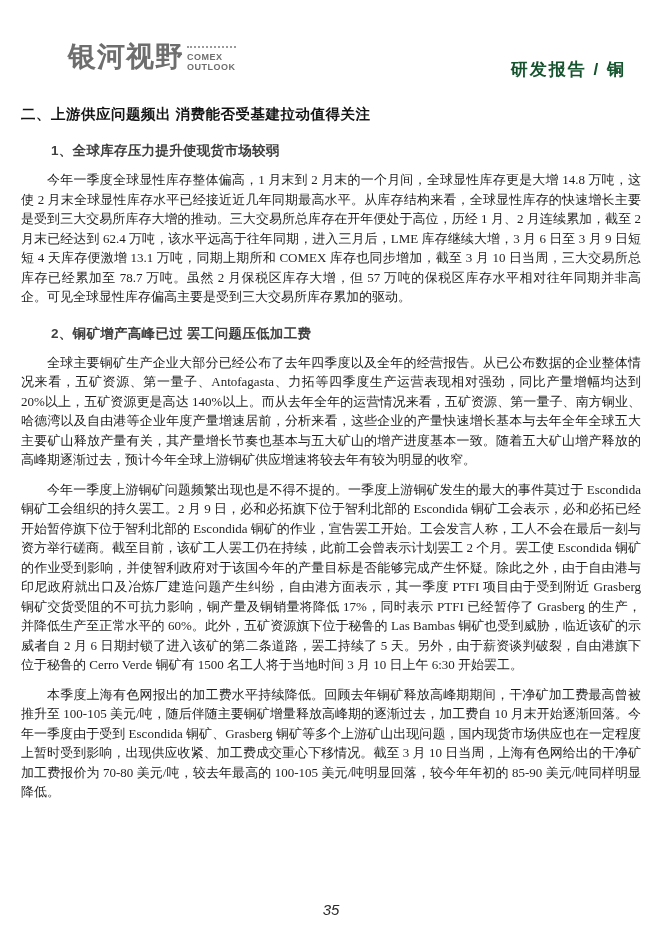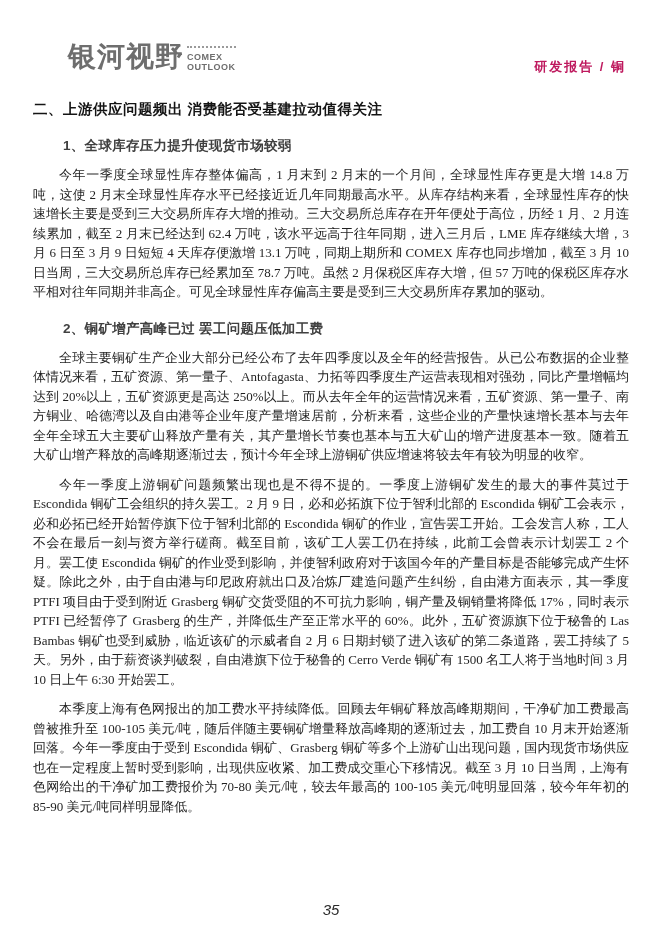--- a/index.html
+++ b/index.html
@@ -42,28 +42,28 @@
     line-height:10px;
     color:#6e6e6e;
     margin-left:3px;
     padding-top:4px;
     border-top:2px dotted #9a9a9a;
     letter-spacing:0.5px;
   }
   .report-label{
     font-family:"Liberation Sans","DejaVu Sans",sans-serif;
     font-weight:bold;
-    font-size:13px;
-    color:#be185d;
+    font-size:17px;
+    color:#14532d;
     letter-spacing:2px;
     margin-top:16px;
   }
   
   .content{
-    padding:0 33px;
+    padding:0 21px;
   }
   .section-title{
     font-family:"Liberation Sans","DejaVu Sans",sans-serif;
     font-weight:bold;
     font-size:14.5px;
     color:#141414;
     margin-top:24px;
     letter-spacing:0.5px;
   }
   .sub-heading{
@@ -112,21 +112,21 @@
   </div>
 
   <div class="content">
 
     <div class="section-title">二、上游供应问题频出 消费能否受基建拉动值得关注</div>
 
     <div class="sub-heading">1、全球库存压力提升使现货市场较弱</div>
     <p class="para">今年一季度全球显性库存整体偏高，1 月末到 2 月末的一个月间，全球显性库存更是大增 14.8 万吨，这使 2 月末全球显性库存水平已经接近近几年同期最高水平。从库存结构来看，全球显性库存的快速增长主要是受到三大交易所库存大增的推动。三大交易所总库存在开年便处于高位，历经 1 月、2 月连续累加，截至 2 月末已经达到 62.4 万吨，该水平远高于往年同期，进入三月后，LME 库存继续大增，3 月 6 日至 3 月 9 日短短 4 天库存便激增 13.1 万吨，同期上期所和 COMEX 库存也同步增加，截至 3 月 10 日当周，三大交易所总库存已经累加至 78.7 万吨。虽然 2 月保税区库存大增，但 57 万吨的保税区库存水平相对往年同期并非高企。可见全球显性库存偏高主要是受到三大交易所库存累加的驱动。</p>
 
     <div class="sub-heading">2、铜矿增产高峰已过 罢工问题压低加工费</div>
-    <p class="para">全球主要铜矿生产企业大部分已经公布了去年四季度以及全年的经营报告。从已公布数据的企业整体情况来看，五矿资源、第一量子、Antofagasta、力拓等四季度生产运营表现相对强劲，同比产量增幅均达到 20%以上，五矿资源更是高达 250%以上。而从去年全年的运营情况来看，五矿资源、第一量子、南方铜业、哈德湾以及自由港等企业年度产量增速居前，分析来看，这些企业的产量快速增长基本与去年全年全球五大主要矿山释放产量有关，其产量增长节奏也基本与五大矿山的增产进度基本一致。随着五大矿山增产释放的高峰期逐渐过去，预计今年全球上游铜矿供应增速将较去年有较为明显的收窄。</p>
+    <p class="para">全球主要铜矿生产企业大部分已经公布了去年四季度以及全年的经营报告。从已公布数据的企业整体情况来看，五矿资源、第一量子、Antofagasta、力拓等四季度生产运营表现相对强劲，同比产量增幅均达到 20%以上，五矿资源更是高达 140%以上。而从去年全年的运营情况来看，五矿资源、第一量子、南方铜业、哈德湾以及自由港等企业年度产量增速居前，分析来看，这些企业的产量快速增长基本与去年全年全球五大主要矿山释放产量有关，其产量增长节奏也基本与五大矿山的增产进度基本一致。随着五大矿山增产释放的高峰期逐渐过去，预计今年全球上游铜矿供应增速将较去年有较为明显的收窄。</p>
     <p class="para">今年一季度上游铜矿问题频繁出现也是不得不提的。一季度上游铜矿发生的最大的事件莫过于 Escondida 铜矿工会组织的持久罢工。2 月 9 日，必和必拓旗下位于智利北部的 Escondida 铜矿工会表示，必和必拓已经开始暂停旗下位于智利北部的 Escondida 铜矿的作业，宣告罢工开始。工会发言人称，工人不会在最后一刻与资方举行磋商。截至目前，该矿工人罢工仍在持续，此前工会曾表示计划罢工 2 个月。罢工使 Escondida 铜矿的作业受到影响，并使智利政府对于该国今年的产量目标是否能够完成产生怀疑。除此之外，由于自由港与印尼政府就出口及冶炼厂建造问题产生纠纷，自由港方面表示，其一季度 PTFI 项目由于受到附近 Grasberg 铜矿交货受阻的不可抗力影响，铜产量及铜销量将降低 17%，同时表示 PTFI 已经暂停了 Grasberg 的生产，并降低生产至正常水平的 60%。此外，五矿资源旗下位于秘鲁的 Las Bambas 铜矿也受到威胁，临近该矿的示威者自 2 月 6 日期封锁了进入该矿的第二条道路，罢工持续了 5 天。另外，由于薪资谈判破裂，自由港旗下位于秘鲁的 Cerro Verde 铜矿有 1500 名工人将于当地时间 3 月 10 日上午 6:30 开始罢工。</p>
     <p class="para">本季度上海有色网报出的加工费水平持续降低。回顾去年铜矿释放高峰期期间，干净矿加工费最高曾被推升至 100-105 美元/吨，随后伴随主要铜矿增量释放高峰期的逐渐过去，加工费自 10 月末开始逐渐回落。今年一季度由于受到 Escondida 铜矿、Grasberg 铜矿等多个上游矿山出现问题，国内现货市场供应也在一定程度上暂时受到影响，出现供应收紧、加工费成交重心下移情况。截至 3 月 10 日当周，上海有色网给出的干净矿加工费报价为 70-80 美元/吨，较去年最高的 100-105 美元/吨明显回落，较今年年初的 85-90 美元/吨同样明显降低。</p>
 
   </div>
 
   <div class="page-number">35</div>
 
 </div>
 
 </body></html>

